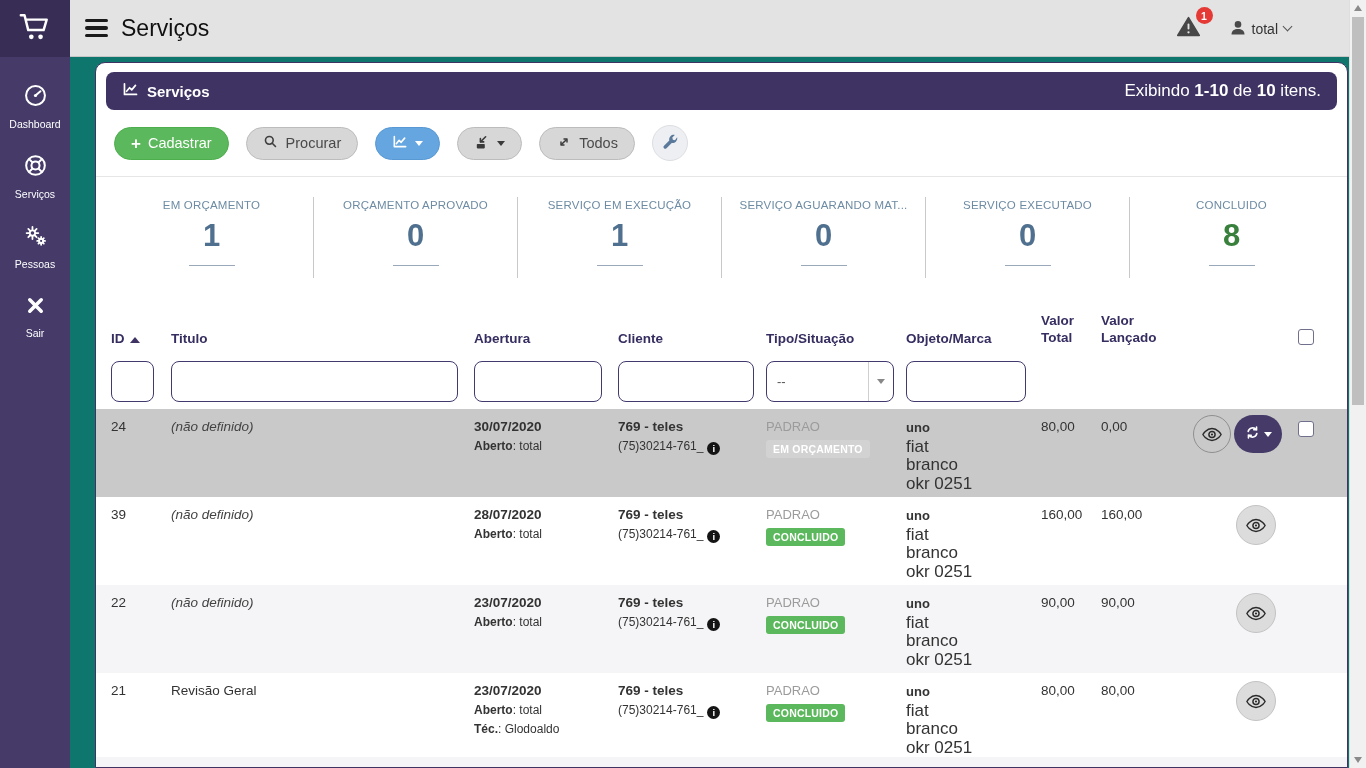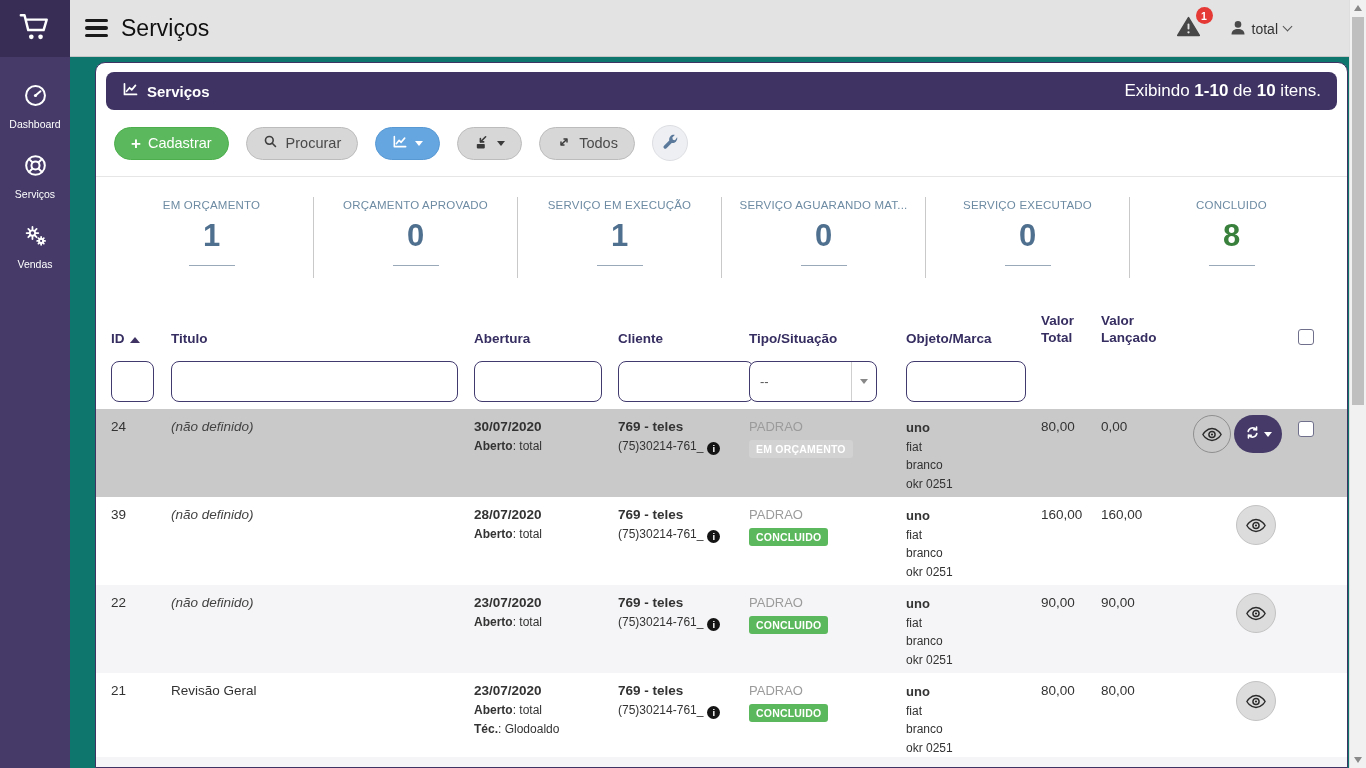--- a/index.html
+++ b/index.html
@@ -58,21 +58,21 @@
   .counters { display:flex; margin:20px 14px 0; }
   .counter { flex:1; text-align:center; padding:2px 4px 12px; border-right:1px solid #c9c9c9; cursor:pointer; }
   .counter:last-child { border-right:none; }
   .counter .clbl { font-size:11.5px; color:#6d8ba3; letter-spacing:.2px; white-space:nowrap; }
   .counter .cval { font-size:31px; font-weight:bold; color:#50708f; margin-top:8px; line-height:34px; }
   .counter .cline { width:46px; height:1px; background:#9aa9ba; margin:12px auto 0; }
   .counter.green .cval { color:#38803c; }
 
   
   .c1{left:15px} .c2{left:75px} .c3{left:378px} .c4{left:522px}
-  .c5{left:653px} .c6{left:810px} .c7{left:945px} .c8{left:1005px}
+  .c5{left:670px} .c6{left:810px} .c7{left:945px} .c8{left:1005px}
   .thead { position:absolute; left:0; top:250px; width:100%; height:33px; }
   .th { position:absolute; bottom:0; font-size:13.5px; font-weight:bold; color:#362e61; cursor:pointer; }
   .th.two { width:52px; line-height:17px; }
   .sort-up { display:inline-block; width:0; height:0; border-left:5px solid transparent;
              border-right:5px solid transparent; border-bottom:6px solid #3f3363; margin-left:5px; }
   .checkbox { width:16px; height:16px; border:1.5px solid #70708c; border-radius:3px; background:#fff; cursor:pointer; }
   .thead .checkbox { position:absolute; left:1202px; bottom:1px; }
 
   .filters { position:absolute; left:0; top:298px; width:100%; height:41px; }
   .f-input { position:absolute; height:41px; border:1px solid #413a6e; border-radius:8px; background:#fff;
@@ -92,21 +92,21 @@
   .cell { position:absolute; top:10px; font-size:13.5px; }
   .cell .b { font-weight:bold; }
   .cell .sub { font-size:12px; margin-top:5px; }
   .cell .sub b { font-weight:bold; }
   .titulo-nd { font-style:italic; color:#444; }
   .tipo-lbl { font-size:13px; color:#9b9b9b; }
   .badge { display:inline-block; margin-top:6px; padding:3px 7px; font-size:10.5px; font-weight:bold;
            border-radius:3px; color:#fff; letter-spacing:.2px; }
   .b-gray { background:#d2d2d2; }
   .b-green { background:#5cb85c; }
-  .obj-line { font-size:12px; line-height:18.5px; }
+  .obj-line { font-size:17px; line-height:18.5px; }
   .obj-line.first { font-weight:bold; font-size:13px; }
   .info-dot { display:inline-flex; width:13px; height:13px; border-radius:50%; background:#141414; color:#fff;
               font-size:9.5px; font-weight:bold; align-items:center; justify-content:center;
               vertical-align:-2px; margin-left:4px; cursor:pointer; font-style:normal; }
   .eye-btn { position:absolute; width:40px; height:40px; border-radius:50%; background:#dcdcdc;
              border:1px solid #c3c3c3; display:flex; align-items:center; justify-content:center;
              left:1140px; top:8px; cursor:pointer; }
   .eye-btn.outline { width:38px; height:38px; background:transparent; border:1px solid #8f8f8f;
                      left:1097px; top:6px; }
   .sync-btn { position:absolute; left:1138px; top:6px; width:48px; height:38px; border-radius:19px;
@@ -193,21 +193,29 @@
     </div>
     <div class="side-item">
       <span>
         <svg width="27" height="27" viewBox="0 0 24 24" fill="none" stroke="#fff" stroke-width="1.6" stroke-linecap="round">
           <circle cx="9.3" cy="9.8" r="2.4"></circle>
           <path d="M9.3 4.4v2.1M9.3 13.1v2.1M4.1 9.8h2.1M12.4 9.8h2.1M5.6 6.1l1.5 1.5M11.5 12l1.5 1.5M13 6.1l-1.5 1.5M7.1 12l-1.5 1.5"></path>
           <circle cx="17" cy="16.8" r="1.8"></circle>
           <path d="M17 13.3v1.6M17 18.7v1.6M13.5 16.8h1.6M18.9 16.8h1.6M14.6 14.4l1.1 1.1M18.3 18.1l1.1 1.1M19.4 14.4l-1.1 1.1M15.7 18.1l-1.1 1.1"></path>
         </svg>
       </span>
-        <span class="lbl">Vendas</span>
+        <span class="lbl">Pessoas</span>
+    </div>
+    <div class="side-item">
+      <span>
+        <svg width="25" height="25" viewBox="0 0 24 24" fill="none" stroke="#fff" stroke-width="3.4" stroke-linecap="round">
+          <path d="M6.5 6.5l11 11M17.5 6.5l-11 11"></path>
+        </svg>
+      </span>
+        <span class="lbl">Sair</span>
     </div>
   </div>
 
   <div class="card">
 
     <div class="card-header">
       <div class="ph-title">
         <span>
           <svg width="17" height="17" viewBox="0 0 24 24" fill="none" stroke="#fff" stroke-width="2.4" stroke-linecap="round" stroke-linejoin="round">
             <path d="M3.5 4v15h17"></path>

